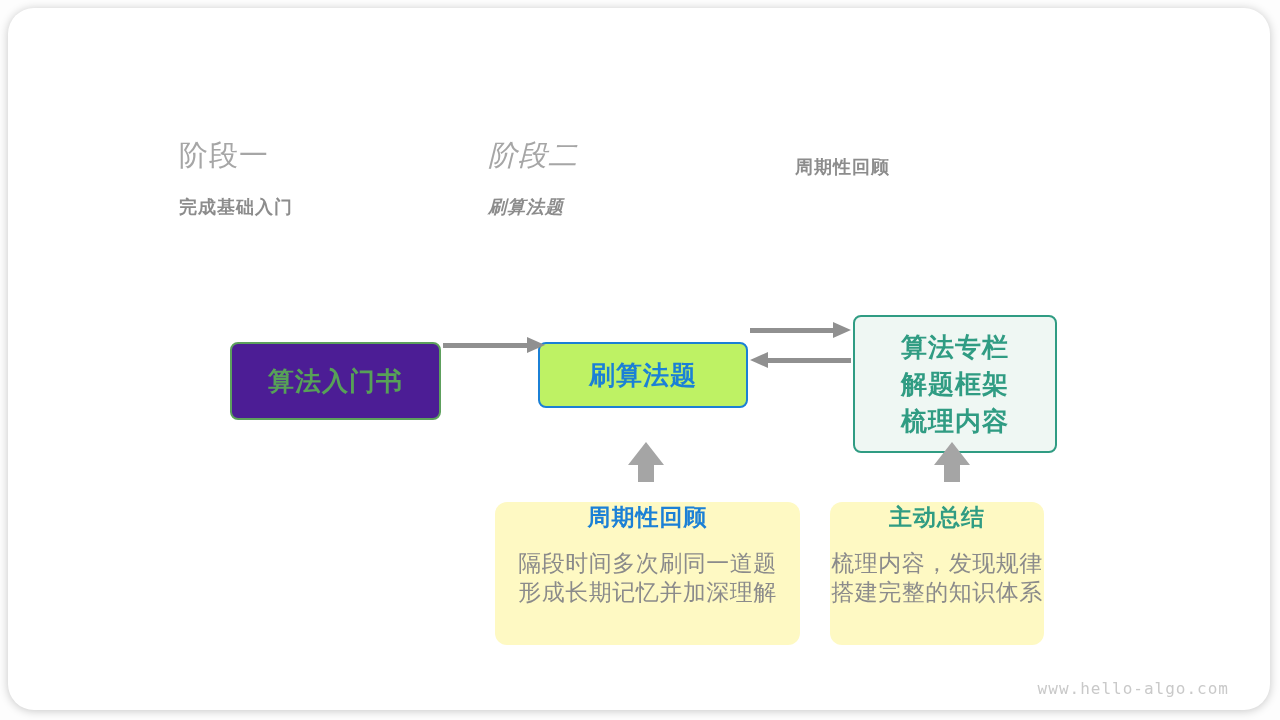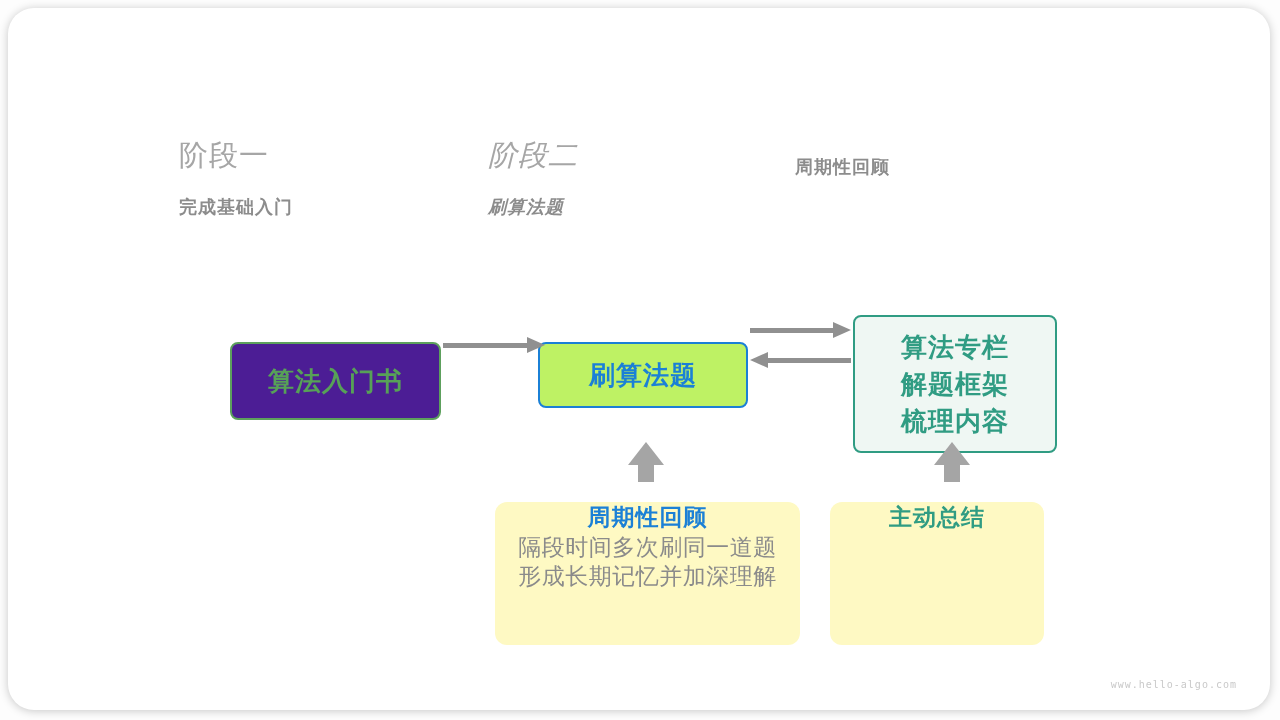--- a/index.html
+++ b/index.html
@@ -132,32 +132,33 @@
   .panel-1 { left: 487px; width: 305px; }
   .panel-2 { left: 822px; width: 214px; }
   .panel-title {
     font-size: 23px;
     font-weight: 700;
     letter-spacing: 1px;
   }
   .panel-1 .panel-title { color: #1b80d6; }
   .panel-2 .panel-title { color: #309c83; }
   .panel-desc {
+    margin-top: 16px;
     font-size: 23px;
     color: #8b8b8b;
     line-height: 29px;
     letter-spacing: 0.5px;
   }
   
   .watermark {
     position: absolute;
-    right: 33px;
+    right: 41px;
     top: 671px;
     font-family: "DejaVu Sans Mono", "Liberation Mono", monospace;
-    font-size: 10px;
+    font-size: 16px;
     color: #c9c9c9;
     letter-spacing: 1px;
   }
 </style>
 </head>
 <body>
 
 <div class="card">
 
   <div class="stage" style="left:171px; top:128px;">
@@ -208,17 +209,21 @@
 
   <div class="panel panel-1">
     <div class="panel-title">周期性回顾</div>
     <div class="panel-desc">
       <div>隔段时间多次刷同一道题</div>
       <div>形成长期记忆并加深理解</div>
     </div>
   </div>
   <div class="panel panel-2">
     <div class="panel-title">主动总结</div>
+    <div class="panel-desc">
+      <div>梳理内容，发现规律</div>
+      <div>搭建完整的知识体系</div>
+    </div>
   </div>
 
   <div class="watermark">www.hello-algo.com</div>
 
 </div>
 
 </body></html>

